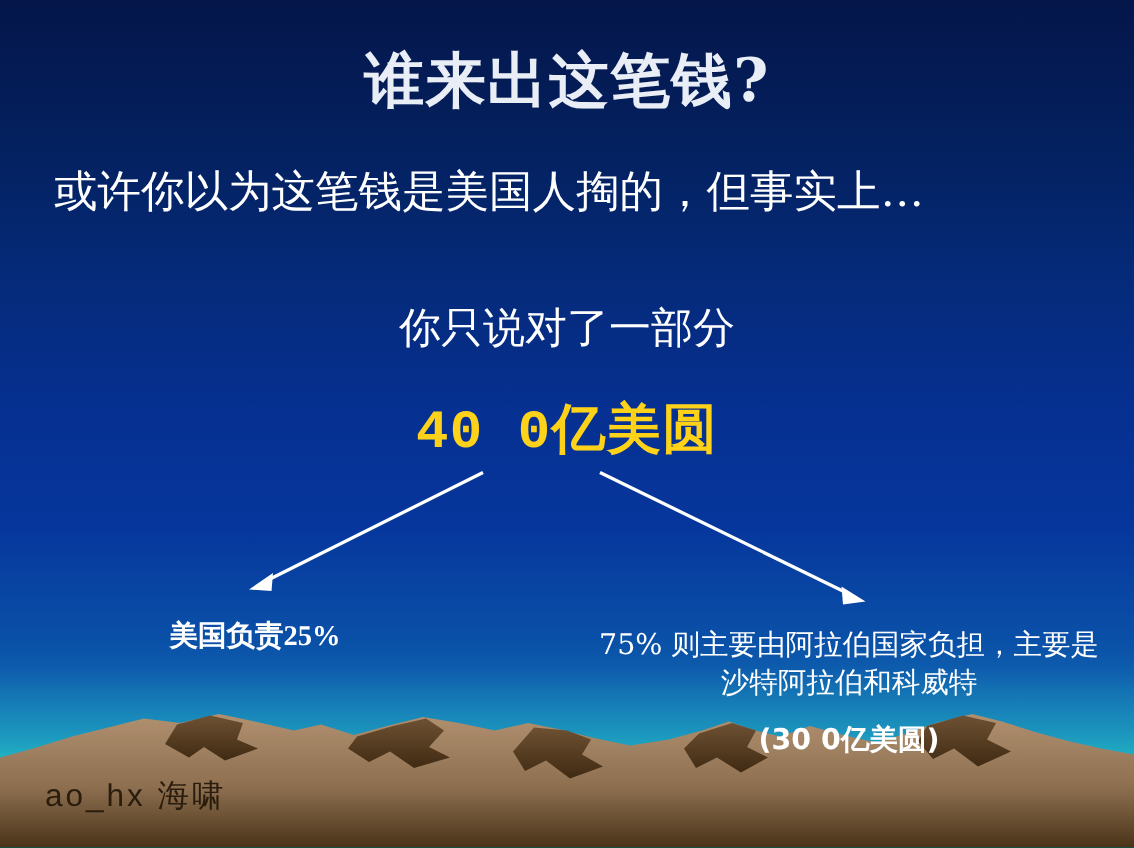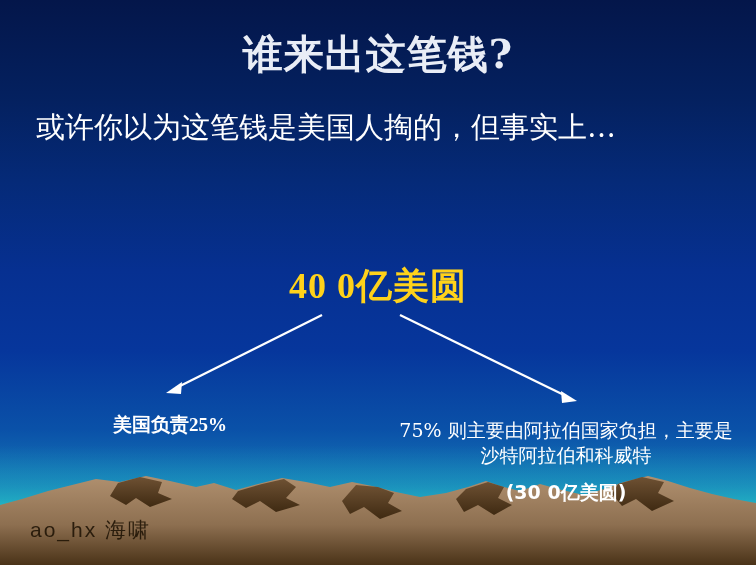--- a/index.html
+++ b/index.html
@@ -72,21 +72,21 @@
     color: #ffffff;
     font-family: "DejaVu Serif", serif;
     font-size: 28px;
   }
   .amount {
     position: absolute;
     left: 0; right: 0;
     top: 262px;
     text-align: center;
     color: #ffd21a;
-    font-family: Liberation Serif, serif;
+    font-family: Liberation Mono, monospace;
     font-weight: bold;
     font-size: 36px;
     letter-spacing: 1px;
   }
 
   
   .branch-left {
     position: absolute;
     left: 30px;
     top: 412px;
@@ -192,20 +192,21 @@
     <g>
       <line x1="400" y1="315" x2="566" y2="396" stroke="#ffffff" stroke-width="2.2"></line>
       <polygon points="577,401 561,391 562,403" fill="#ffffff"></polygon>
     </g>
   </svg>
 
   <div class="title">谁来出这笔钱?</div>
 
   <div class="para1">或许你以为这笔钱是美国人掏的，但事实上…</div>
 
+  <div class="para2">你只说对了一部分</div>
 
   <div class="amount">40 0亿美圆</div>
 
   <div class="branch-left">
     <div class="b-head">美国负责25%</div>
   </div>
 
   <div class="branch-right">
     <div class="b-head serifish">75% 则主要由阿拉伯国家负担，主要是沙特阿拉伯和科威特</div>
     <div class="b-sub">(30 0亿美圆)</div>

